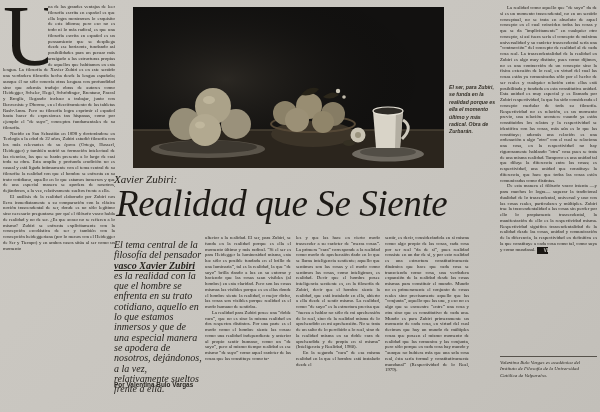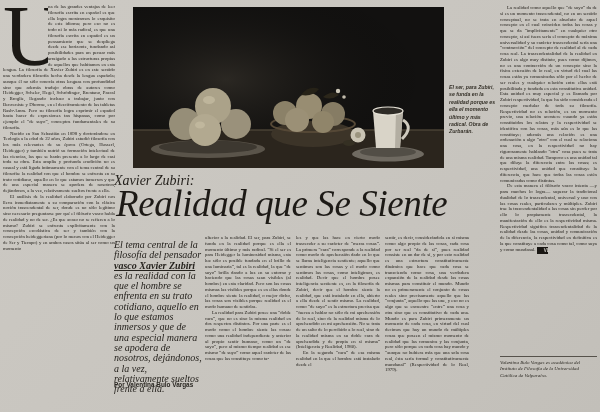--- a/index.html
+++ b/index.html
@@ -39,21 +39,21 @@
   .photo svg { display: block; width: 100%; height: 100%; }
 
   .caption {
     position: absolute; left: 449px; top: 84px; width: 49px;
     font-family: "Liberation Sans", sans-serif; font-style: italic; font-weight: bold;
     font-size: 5.2px; line-height: 7.4px; color: #353129;
   }
 
   .kicker {
     position: absolute; left: 114px; top: 173px;
-    font-style: italic; font-size: 14px; color: #25221d;
+    font-style: italic; font-size: 11px; color: #25221d;
   }
   .headline {
     position: absolute; left: 116px; top: 182px;
     font-style: italic; font-size: 37px; letter-spacing: -0.4px;
     white-space: nowrap; color: #1d1a16; text-align: center;
   }
 
   .lede {
     position: absolute; left: 114px; top: 240px; width: 88px;
     font-style: italic; font-size: 10px; line-height: 10.3px; color: #26231e;

